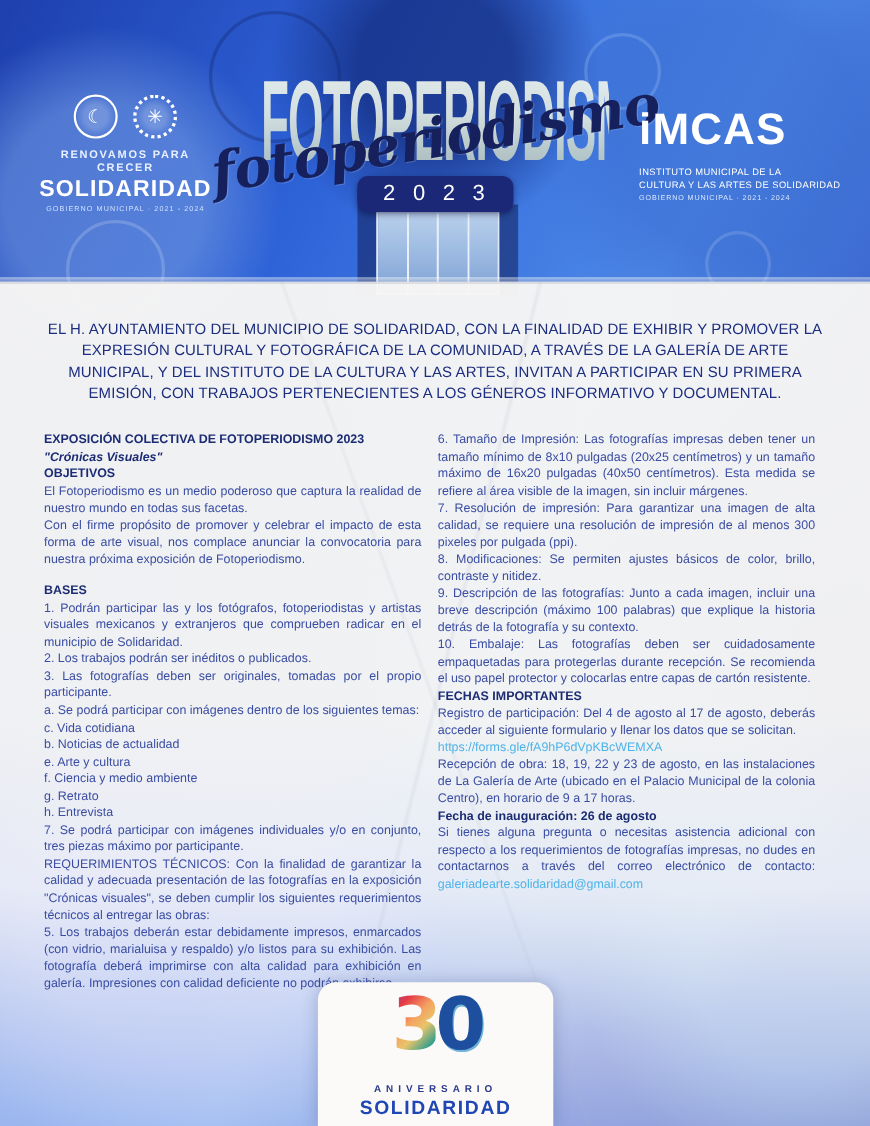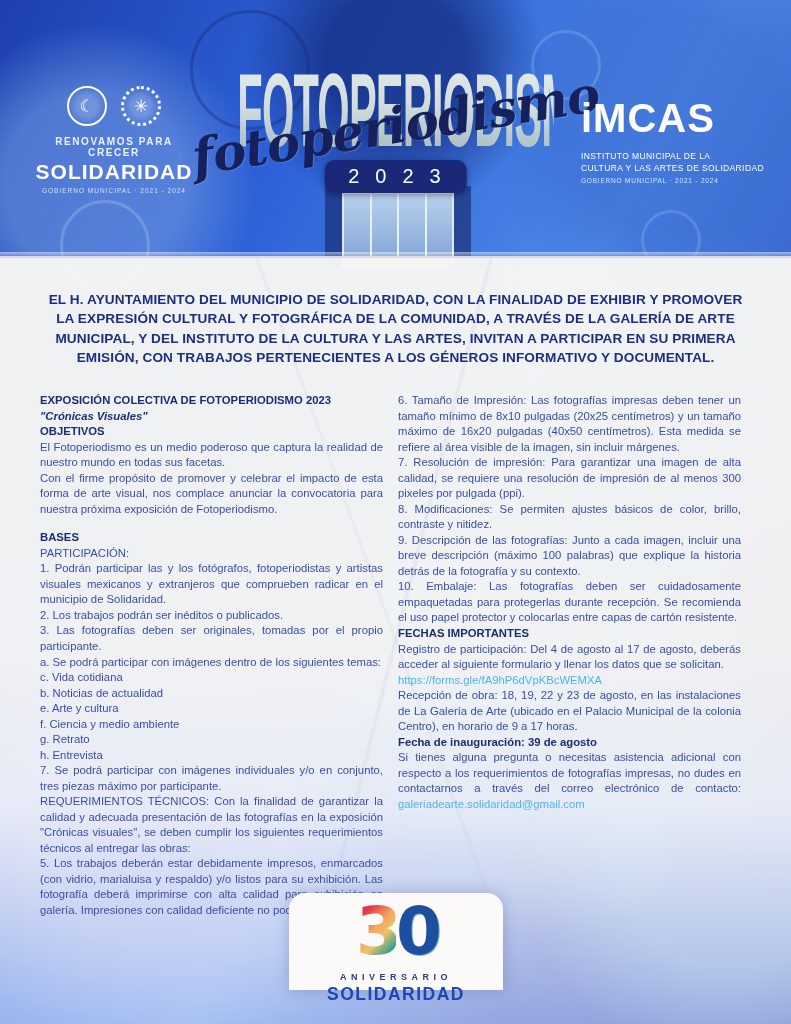--- a/index.html
+++ b/index.html
@@ -72,41 +72,41 @@
       rgba(238,240,252,.52) 100%); }
   .crease { position:absolute; left:0; right:0; top:256px; bottom:0; pointer-events:none;
     background:
       linear-gradient(104deg, transparent 49.7%, rgba(175,180,200,.18) 50%, transparent 50.35%),
       linear-gradient(70deg, transparent 49.75%, rgba(175,180,200,.14) 50%, transparent 50.3%);
   }
   .topfold { position:absolute; left:0; right:0; top:252px; height:6px;
     background:linear-gradient(180deg, rgba(255,255,255,.5), rgba(120,130,160,.25)); }
 
   .intro { position:absolute; left:42px; right:42px; top:290px; text-align:center;
-    font-weight:bold; font-size:13.6px; line-height:1.42; color:#1d2e80; letter-spacing:.1px; }
+    font-weight:normal; font-size:13.6px; line-height:1.42; color:#1d2e80; letter-spacing:.1px; }
 
   .columns { position:absolute; left:40px; right:50px; top:393px; display:flex; gap:15px; }
   .col { flex:1; }
   .blk { font-size:11.3px; line-height:1.375; color:#3a4da3; text-align:justify; }
   .blk.heading { font-weight:bold; color:#1c2c74; text-align:left; }
   .blk.heading-italic { font-weight:bold; font-style:italic; color:#1c2c74; text-align:left; }
   .blk.link { color:#4fb3e8; word-break:break-all; text-align:left; cursor:pointer; }
   .inline-link { color:#4fb3e8; cursor:pointer; }
   .spacer { height:13px; }
 
   
-  .foot-card { position:absolute; left:289px; top:893px; width:214px; height:97px;
+  .foot-card { position:absolute; left:289px; top:893px; width:214px; height:131px;
     background:#fbfaf8; border-radius:16px 16px 0 0; box-shadow:0 0 14px rgba(40,60,120,.25);
     text-align:center; padding-top:6px; }
   .num30 { font-size:66px; font-weight:bold; line-height:1; letter-spacing:-6px;
     font-family:"DejaVu Sans", sans-serif; }
   .num30 .three { background:linear-gradient(135deg,#7a3fb0 0%,#e63946 25%,#f4a261 45%,#e9c46a 60%,#2a9d8f 80%,#2456c8 100%);
     -webkit-background-clip:text; background-clip:text; color:transparent; }
   .num30 .zero { color:#1d4f9e; text-shadow:1px 1px 0 #6fb3d8; }
-  .aniv { font-size:9px; letter-spacing:4.5px; color:#2b3a8c; margin-top:7px; font-weight:bold; }
+  .aniv { font-size:9px; letter-spacing:4.5px; color:#2b3a8c; margin-top:20px; font-weight:bold; }
   .sol30 { font-size:17.5px; font-weight:bold; letter-spacing:1.5px; color:#1f47b4; margin-top:2px; }
 </style>
 </head>
 <body>
 
 <div class="poster">
 
   <div class="swirl s1"></div>
   <div class="swirl s2"></div>
   <div class="swirl s3"></div>
@@ -150,21 +150,20 @@
 
   <div class="columns">
     <div class="col" id="left-col">
         <p class="blk heading">EXPOSICIÓN COLECTIVA DE FOTOPERIODISMO 2023</p>
         <p class="blk heading-italic">"Crónicas Visuales"</p>
         <p class="blk heading">OBJETIVOS</p>
         <p class="blk body">El Fotoperiodismo es un medio poderoso que captura la realidad de nuestro mundo en todas sus facetas.</p>
         <p class="blk body">Con el firme propósito de promover y celebrar el impacto de esta forma de arte visual, nos complace anunciar la convocatoria para nuestra próxima exposición de Fotoperiodismo.</p>
         <div class="spacer"></div>
         <p class="blk heading">BASES</p>
-        <p class="blk body">PARTICIPACIÓN:</p>
         <p class="blk body">1. Podrán participar las y los fotógrafos, fotoperiodistas y artistas visuales mexicanos y extranjeros que comprueben radicar en el municipio de Solidaridad.</p>
         <p class="blk body">2. Los trabajos podrán ser inéditos o publicados.</p>
         <p class="blk body">3. Las fotografías deben ser originales, tomadas por el propio participante.</p>
         <p class="blk body">a. Se podrá participar con imágenes dentro de los siguientes temas:</p>
         <p class="blk body">c. Vida cotidiana</p>
         <p class="blk body">b. Noticias de actualidad</p>
         <p class="blk body">e. Arte y cultura</p>
         <p class="blk body">f. Ciencia y medio ambiente</p>
         <p class="blk body">g. Retrato</p>
         <p class="blk body">h. Entrevista</p>
@@ -175,21 +174,21 @@
     <div class="col" id="right-col">
         <p class="blk body">6. Tamaño de Impresión: Las fotografías impresas deben tener un tamaño mínimo de 8x10 pulgadas (20x25 centímetros) y un tamaño máximo de 16x20 pulgadas (40x50 centímetros). Esta medida se refiere al área visible de la imagen, sin incluir márgenes.</p>
         <p class="blk body">7. Resolución de impresión: Para garantizar una imagen de alta calidad, se requiere una resolución de impresión de al menos 300 pixeles por pulgada (ppi).</p>
         <p class="blk body">8. Modificaciones: Se permiten ajustes básicos de color, brillo, contraste y nitidez.</p>
         <p class="blk body">9. Descripción de las fotografías: Junto a cada imagen, incluir una breve descripción (máximo 100 palabras) que explique la historia detrás de la fotografía y su contexto.</p>
         <p class="blk body">10.  Embalaje: Las fotografías deben ser cuidadosamente empaquetadas para protegerlas durante recepción. Se recomienda el uso papel protector y colocarlas entre capas de cartón resistente.</p>
         <p class="blk heading">FECHAS IMPORTANTES</p>
         <p class="blk body">Registro de participación: Del 4 de agosto al 17 de agosto, deberás acceder al siguiente formulario y llenar los datos que se solicitan.</p>
         <p class="blk link">https://forms.gle/fA9hP6dVpKBcWEMXA</p>
         <p class="blk body">Recepción de obra: 18, 19, 22 y 23 de agosto, en las instalaciones de La Galería de Arte (ubicado en el Palacio Municipal de la colonia Centro), en horario de 9 a 17 horas.</p>
-        <p class="blk heading">Fecha de inauguración: 39 de agosto</p>
+        <p class="blk heading">Fecha de inauguración: 26 de agosto</p>
         <p class="blk body">Si tienes alguna pregunta o necesitas asistencia adicional con respecto a los requerimientos de fotografías impresas, no dudes en contactarnos a través del correo electrónico de contacto: <span class="inline-link">galeriadearte.solidaridad@gmail.com</span></p>
         <div class="spacer"></div>
       </div>
   </div>
 
   <div class="foot-card">
     <div class="num30">
       <span class="three">3</span><span class="zero">0</span>
     </div>
     <div class="aniv">ANIVERSARIO</div>

